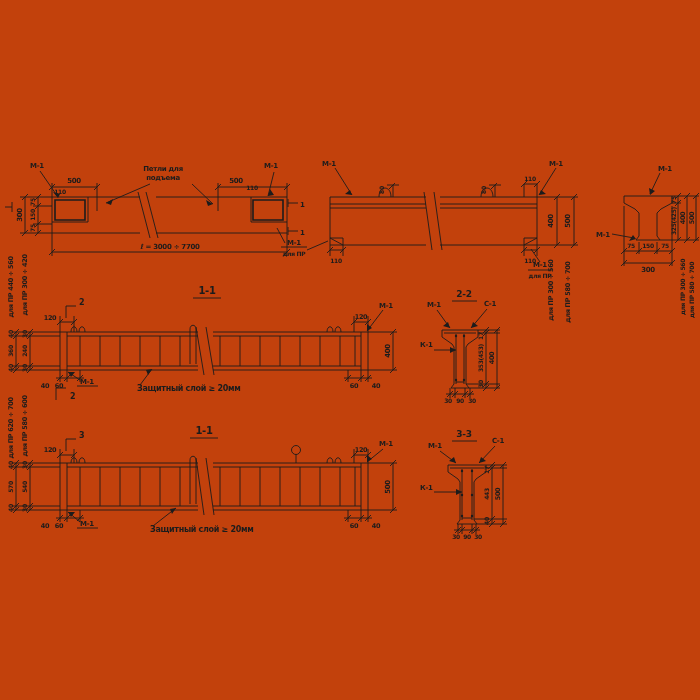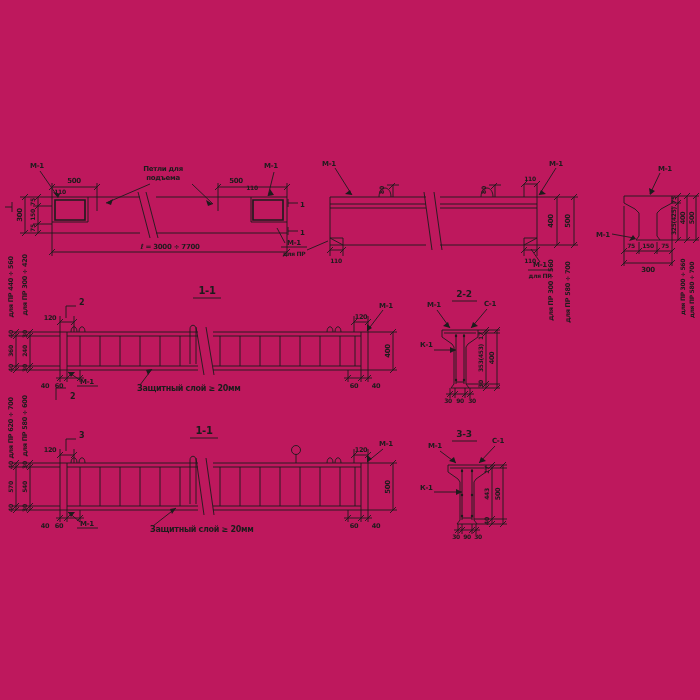--- a/index.html
+++ b/index.html
@@ -1,16 +1,16 @@
 <!DOCTYPE html>
 <html><head>
 <meta charset="utf-8">
 <style>
   html,body{margin:0;padding:0;background:#ffffff;}
-  .sheet{width:700px;height:700px;background:#be185d;position:relative;overflow:hidden;}
+  .sheet{width:700px;height:700px;background:#c2410c;position:relative;overflow:hidden;}
   svg{display:block;}
   svg path{stroke:#1c1c1c;fill:none;stroke-width:0.9;stroke-linecap:butt;}
   svg path.thick{stroke-width:1.6;}
   svg path.ah{fill:#1c1c1c;stroke:none;}
   svg circle.ring{fill:none;stroke:#1c1c1c;stroke-width:0.9;}
   svg circle.dot{fill:#1c1c1c;stroke:none;}
   text.t{font-family:"DejaVu Sans",sans-serif;font-weight:bold;fill:#1c1c1c;letter-spacing:-0.3px;}
   .s6{font-size:6px;} .s65{font-size:6.5px;} .s7{font-size:7px;} .s8{font-size:8px;}
   .s9{font-size:9px;} .s10{font-size:10px;}
   .mid{text-anchor:middle;}

